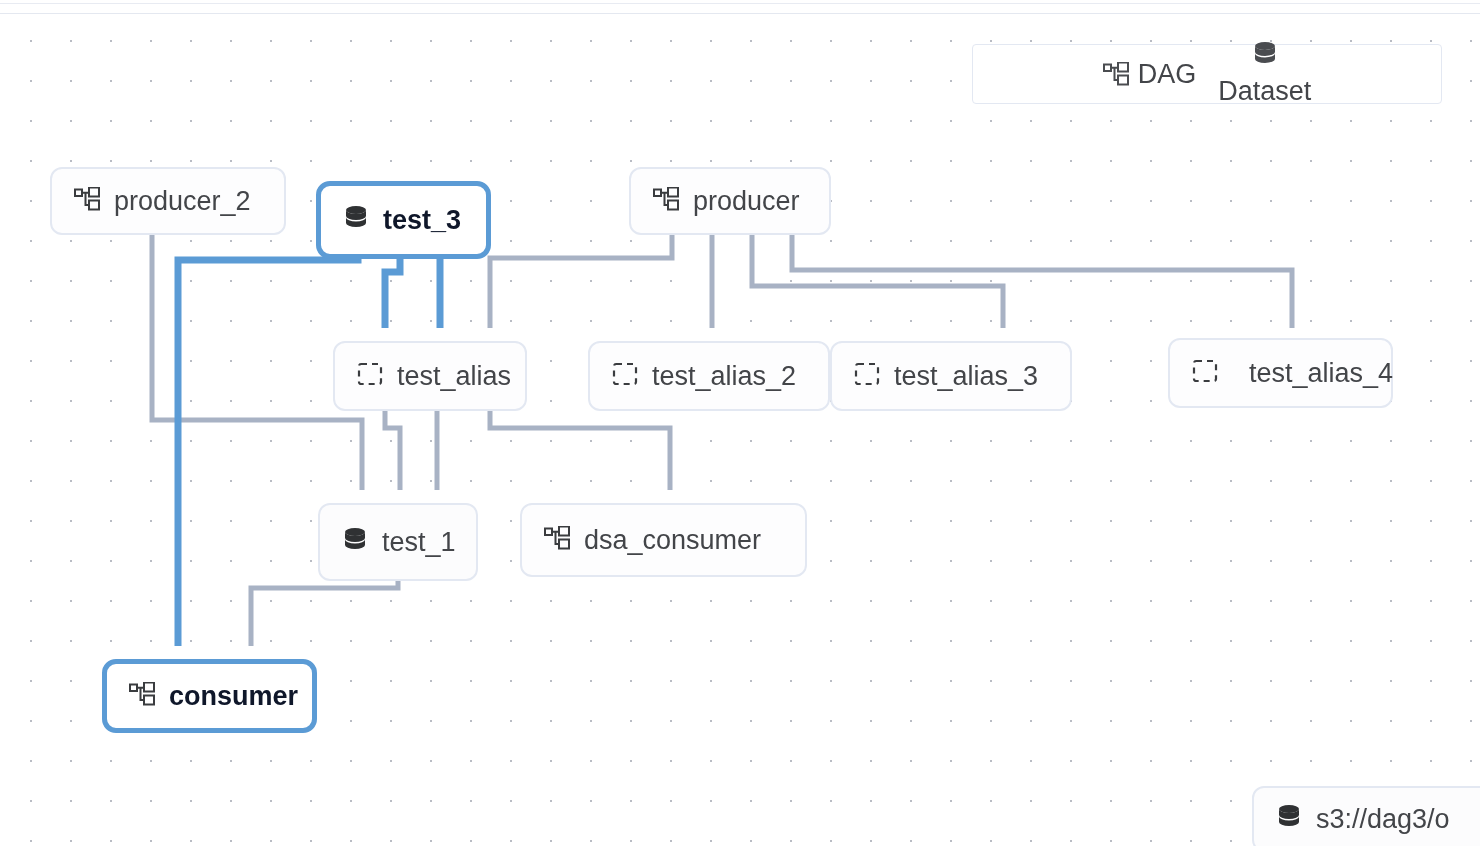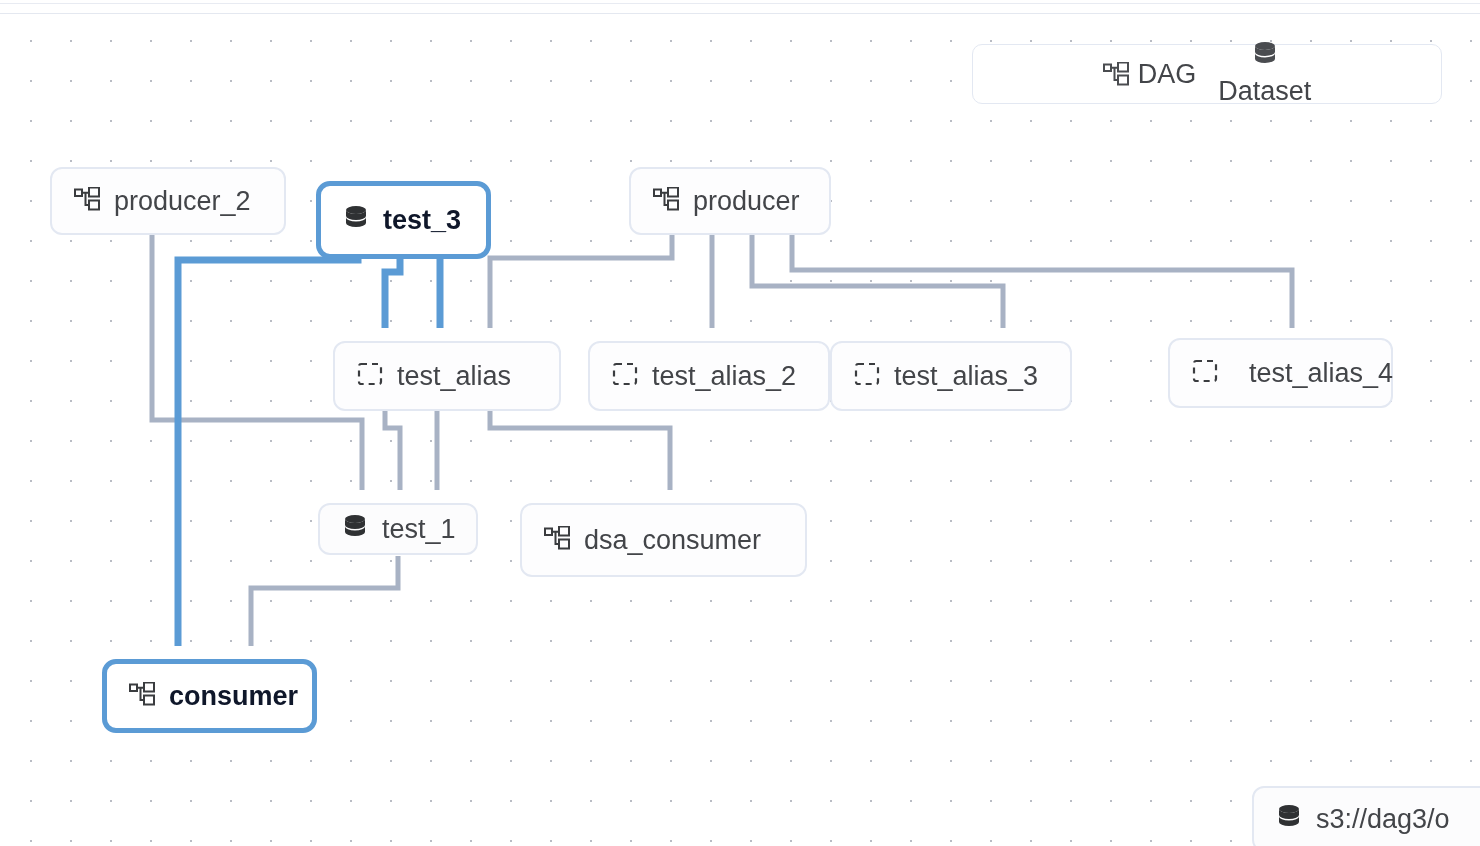--- a/index.html
+++ b/index.html
@@ -89,21 +89,21 @@
     position: absolute;
     left: 972px; top: 44px;
     width: 470px; height: 60px;
     box-sizing: border-box;
     display: flex;
     align-items: center;
     justify-content: center;
     gap: 10px;
     background: #ffffff;
     border: 1px solid #e3e8f2;
-    border-radius: 10px;
+    border-radius: 4px;
     font-size: 27px;
     color: #434549;
     z-index: 5;
   }
   .legend-item {
     display: flex; align-items: center; gap: 9px;
   }
   .legend-item + .legend-item { margin-left: 12px; flex-direction: column; }
 </style>
 </head>
@@ -168,21 +168,21 @@
         </div>
         <div class="node " style="left: 629px; top: 153px; width: 202px; height: 68px; padding-left: 22px;">
           <span class="icon"><svg viewBox="0 0 26 24" width="26" height="24">
               <rect x="1" y="2.5" width="7" height="6.5" fill="none" stroke="#3a3c3f" stroke-width="2"></rect>
               <rect x="15" y="0.5" width="10" height="9" fill="none" stroke="#3a3c3f" stroke-width="2"></rect>
               <rect x="15" y="13.5" width="10" height="9" fill="none" stroke="#3a3c3f" stroke-width="2"></rect>
               <path d="M8,5.8 L11.5,5.8 L11.5,18 L15,18 M11.5,5.8 L15,5.8" fill="none" stroke="#3a3c3f" stroke-width="2"></path>
             </svg></span>
           <span class="node-label">producer</span>
         </div>
-        <div class="node " style="left: 333px; top: 327px; width: 228px; height: 70px;">
+        <div class="node " style="left: 333px; top: 327px; width: 194px; height: 70px;">
           <span class="icon"><svg viewBox="0 0 26 24" width="26" height="24">
               <rect x="2" y="2" width="22" height="20" rx="2" fill="none" stroke="#3a3c3f" stroke-width="2.2" stroke-dasharray="6 5"></rect>
             </svg></span>
           <span class="node-label">test_alias</span>
         </div>
         <div class="node " style="left: 588px; top: 327px; width: 242px; height: 70px;">
           <span class="icon"><svg viewBox="0 0 26 24" width="26" height="24">
               <rect x="2" y="2" width="22" height="20" rx="2" fill="none" stroke="#3a3c3f" stroke-width="2.2" stroke-dasharray="6 5"></rect>
             </svg></span>
           <span class="node-label">test_alias_2</span>
@@ -192,21 +192,21 @@
               <rect x="2" y="2" width="22" height="20" rx="2" fill="none" stroke="#3a3c3f" stroke-width="2.2" stroke-dasharray="6 5"></rect>
             </svg></span>
           <span class="node-label">test_alias_3</span>
         </div>
         <div class="node " style="left: 1168px; top: 324px; width: 225px; height: 70px; gap: 31px;">
           <span class="icon"><svg viewBox="0 0 26 24" width="26" height="24">
               <rect x="2" y="2" width="22" height="20" rx="2" fill="none" stroke="#3a3c3f" stroke-width="2.2" stroke-dasharray="6 5"></rect>
             </svg></span>
           <span class="node-label">test_alias_4</span>
         </div>
-        <div class="node dataset" style="left: 318px; top: 489px; width: 160px; height: 52px;">
+        <div class="node dataset" style="left: 318px; top: 489px; width: 160px; height: 78px;">
           <span class="icon"><svg viewBox="0 0 26 26" width="26" height="26">
               <ellipse cx="13" cy="5" rx="10" ry="4" fill="#2f3133"></ellipse>
               <path d="M3,5 L3,11 A10,4 0 0,0 23,11 L23,5 A10,4 0 0,1 3,5 Z" fill="#2f3133"></path>
               <path d="M3,12.5 L3,18 A10,4 0 0,0 23,18 L23,12.5 A10,4 0 0,1 3,12.5 Z" fill="#2f3133"></path>
             </svg></span>
           <span class="node-label">test_1</span>
         </div>
         <div class="node " style="left: 520px; top: 489px; width: 287px; height: 74px;">
           <span class="icon"><svg viewBox="0 0 26 24" width="26" height="24">
               <rect x="1" y="2.5" width="7" height="6.5" fill="none" stroke="#3a3c3f" stroke-width="2"></rect>

